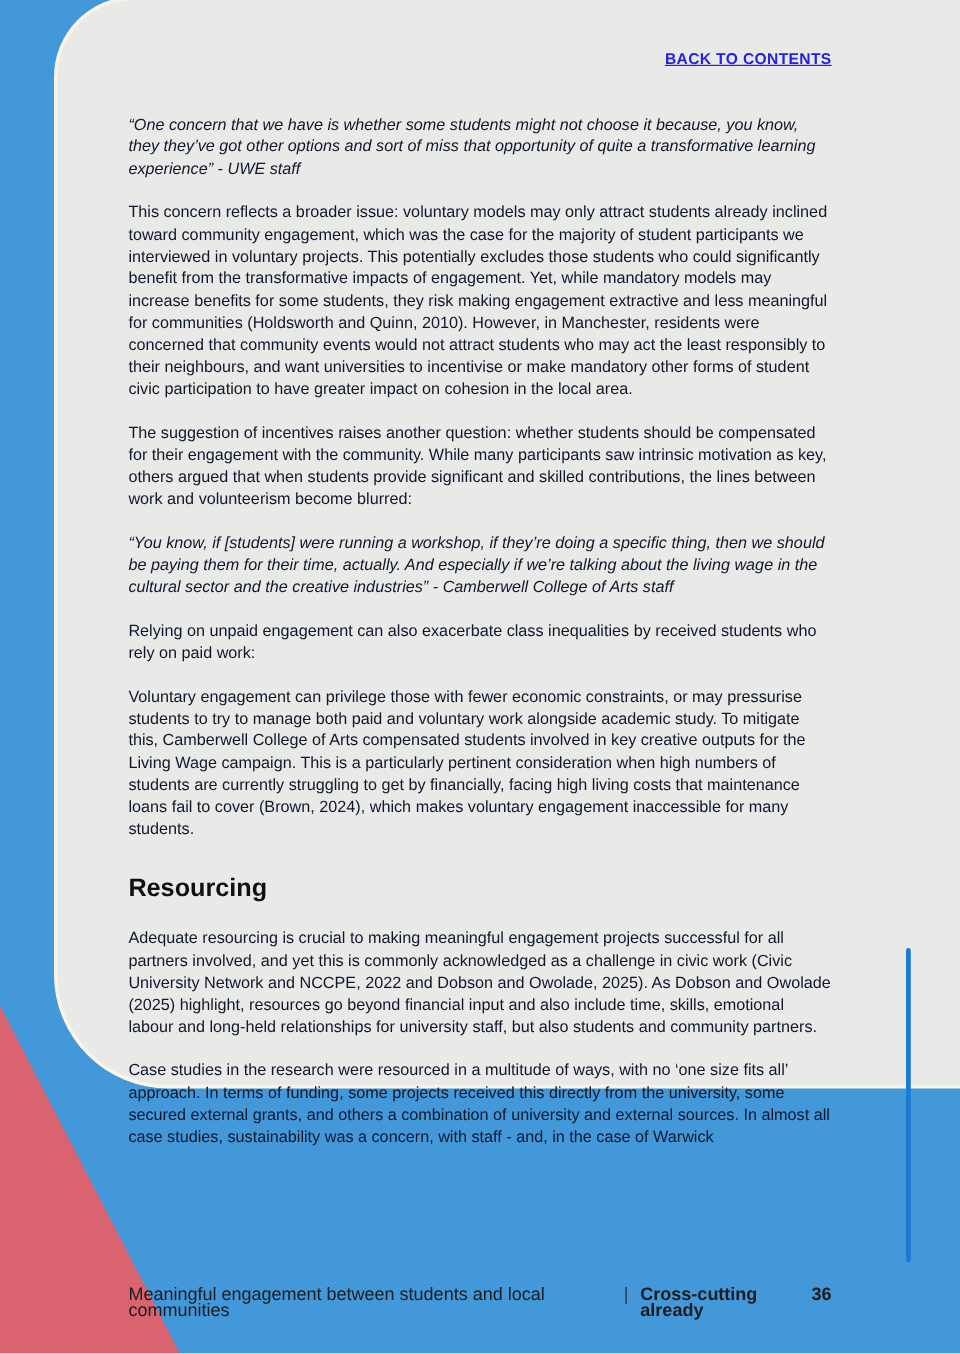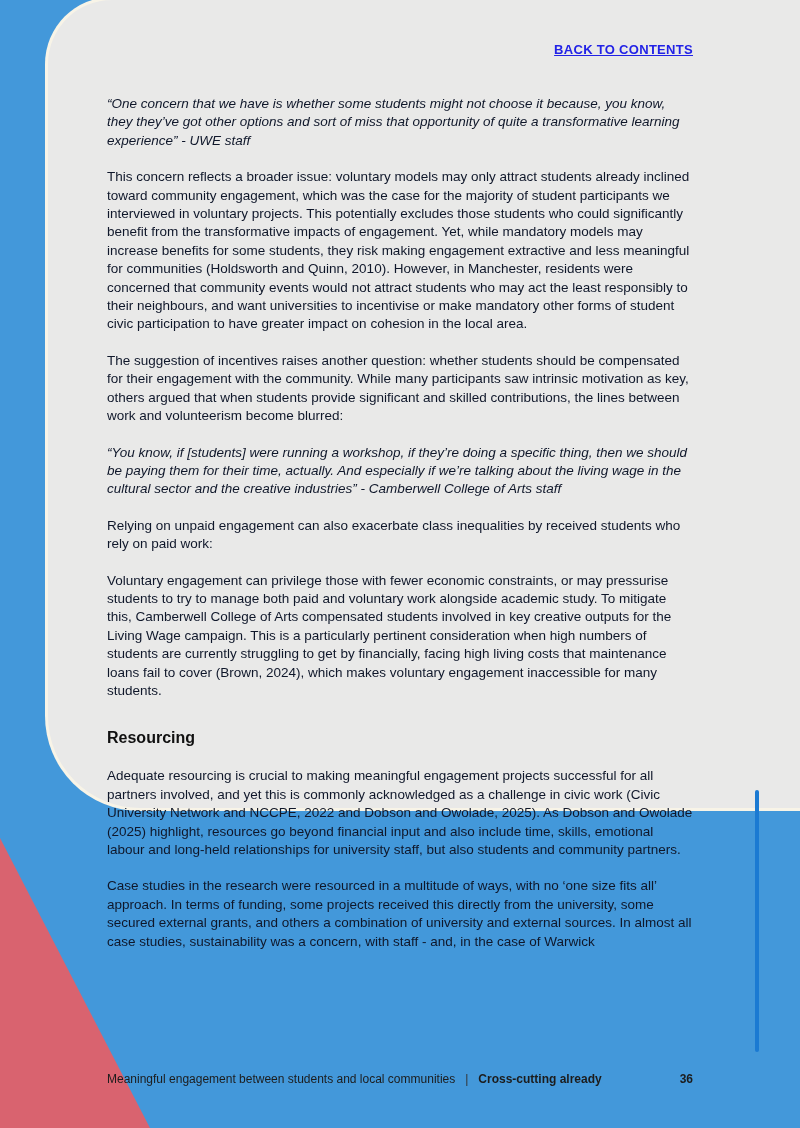--- a/index.html
+++ b/index.html
@@ -18,21 +18,21 @@
   }
   
   .deco-red {
     position:absolute; left:0; bottom:0; width:150px; height:290px;
     background:#d9636f;
     clip-path: polygon(0 0, 100% 100%, 0 100%);
   }
 
   
   .page {
-    position:absolute; left:48px; top:0; width:752px; height:808px;
+    position:absolute; left:48px; top:0; width:752px; height:904px;
     background:#e9e9e8;
     border-radius:64px 0 0 92px;
     box-shadow: 0 0 0 3px #f8f4e7;
   }
 
   .text-col {
     position:relative;
     margin-left:59px;
     width:586px;
   }
@@ -53,38 +53,38 @@
 
   .para {
     font-size:13.5px;
     line-height:18.4px;
     color:#0f172a;
     margin-bottom:18px;
   }
   .quote { font-style:italic; }
 
   .section-heading {
-    font-size:16px;
+    font-size:21px;
     font-weight:bold;
     color:#111;
     margin-top:29px;
     margin-bottom:20px;
   }
 
   .section-rule {
     position:absolute; left:707px; top:790px;
     width:4px; height:262px;
     background:#1b7ad2;
     border-radius:2px;
   }
 
   .footer {
     position:absolute; left:59px; top:1072px; width:586px;
     display:flex; align-items:baseline;
-    font-size:12px; color:#1c1c1c; line-height:14px;
+    font-size:15px; color:#1c1c1c; line-height:14px;
   }
   .footer .divider { margin:0 10px; color:#333; }
   .footer .section-label { font-weight:bold; }
   .footer .page-number { margin-left:auto; font-weight:bold; }
 </style>
 </head>
 <body>
 
 <div class="canvas">
 

